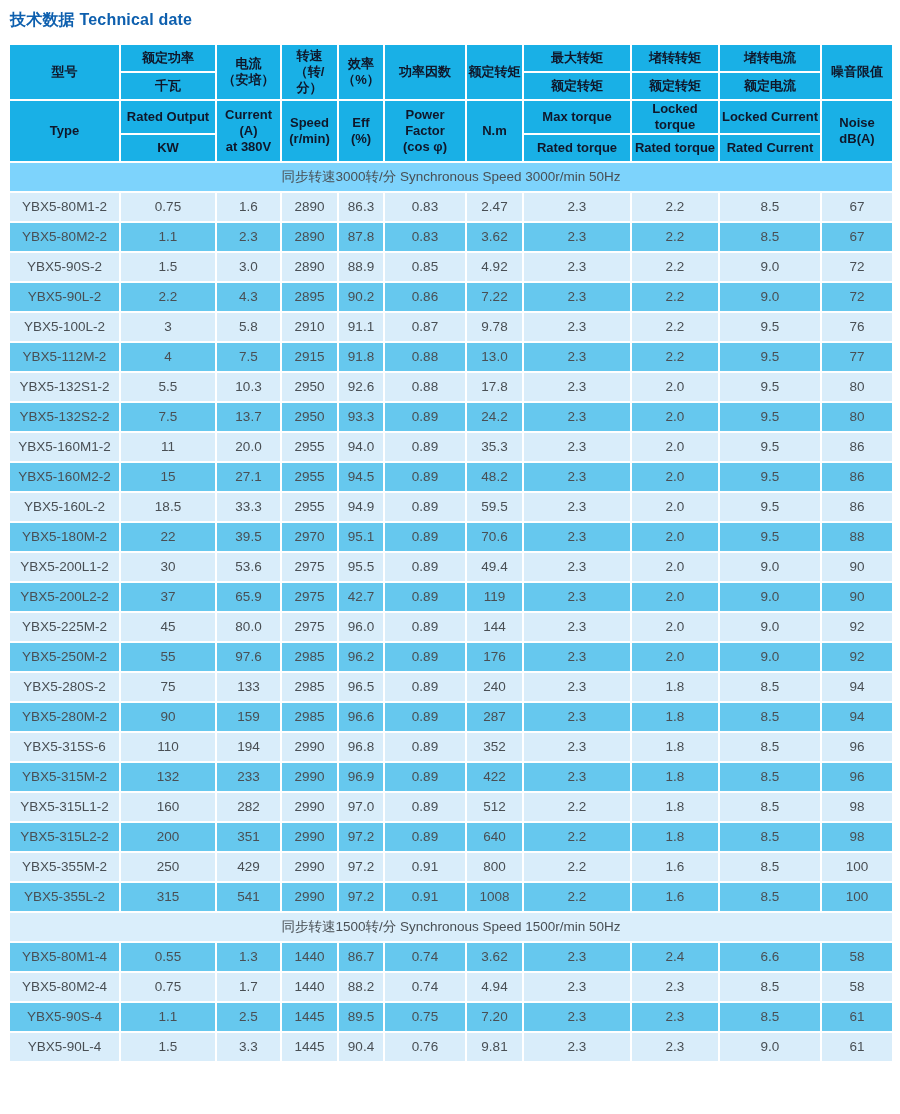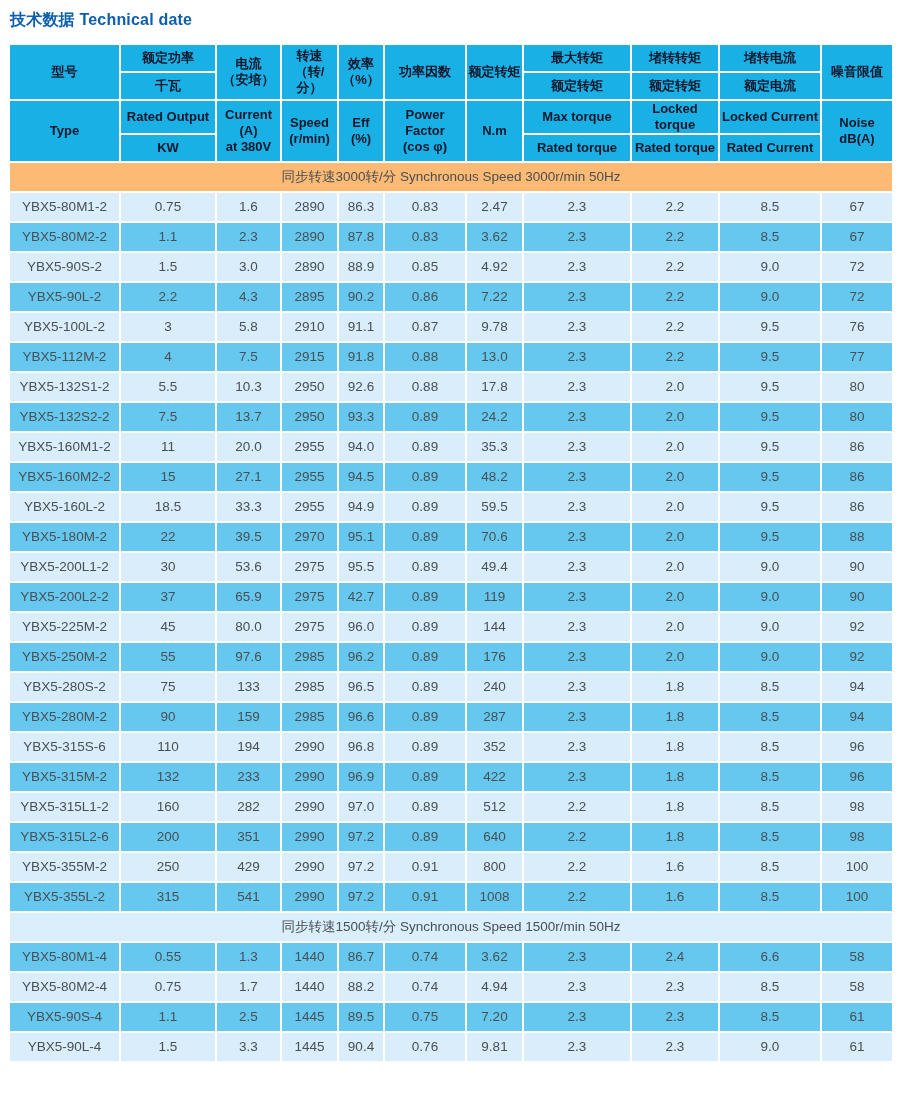--- a/index.html
+++ b/index.html
@@ -50,21 +50,21 @@
     height: 28px;
     white-space: pre-line;
   }
   tr.row-light td { background: #d9edfa; }
   tr.row-dark td  { background: #66c8ee; }
   td.section-band {
     font-size: 13.5px;
     color: #35464f;
     height: 34px;
   }
-  td.band-blue  { background: #fdba74; }
+  td.band-blue  { background: #7dd3fc; }
   td.band-light { background: #daeefb; margin-top: 32px; }
 </style>
 </head>
 <body>
 
 <div class="page">
   <div class="page-title">技术数据 Technical date</div>
   <table class="spec">
     <colgroup>
         <col style="width: 111px;">
@@ -400,21 +400,21 @@
           <td>2990</td>
           <td>97.0</td>
           <td>0.89</td>
           <td>512</td>
           <td>2.2</td>
           <td>1.8</td>
           <td>8.5</td>
           <td>98</td>
         </tr>
         <tr class="row-dark">
-          <td>YBX5-315L2-6</td>
+          <td>YBX5-315L2-2</td>
           <td>200</td>
           <td>351</td>
           <td>2990</td>
           <td>97.2</td>
           <td>0.89</td>
           <td>640</td>
           <td>2.2</td>
           <td>1.8</td>
           <td>8.5</td>
           <td>98</td>

